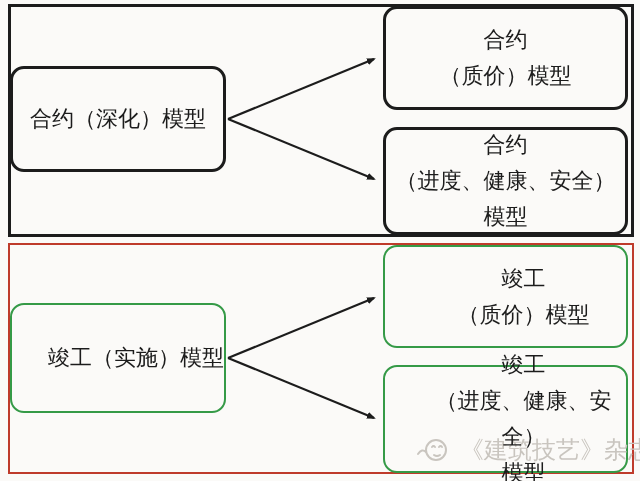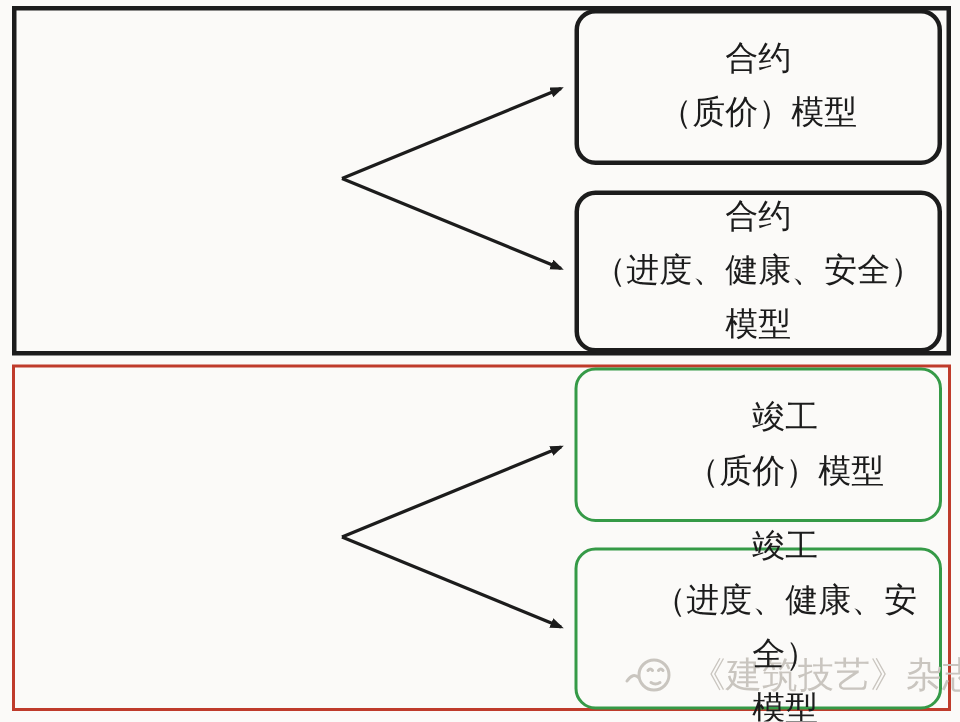--- a/index.html
+++ b/index.html
@@ -71,32 +71,38 @@
       </marker>
     </defs>
     <g stroke="#1c1c1c" stroke-width="2.2" fill="none">
       <line x1="228" y1="119" x2="374" y2="59" marker-end="url(#ah)"></line>
       <line x1="228" y1="119" x2="374" y2="179" marker-end="url(#ah)"></line>
       <line x1="228" y1="358" x2="374" y2="298" marker-end="url(#ah)"></line>
       <line x1="228" y1="358" x2="374" y2="418" marker-end="url(#ah)"></line>
     </g>
   </svg>
 
+  <div class="box src-top">
+    <div class="txt"><span>合约（深化）</span><b>模型</b></div>
+  </div>
 
   <div class="box tgt-top-1">
     <div class="txt"><span>合约</span></div>
     <div class="txt"><span>（质价）</span><b>模型</b></div>
   </div>
 
   <div class="box tgt-top-2">
     <div class="txt"><span>合约</span></div>
     <div class="txt"><span>（进度、健康、安全）</span></div>
     <div class="txt"><b>模型</b></div>
   </div>
 
+  <div class="box green src-bot">
+    <div class="txt"><span>竣工（实施）</span><b>模型</b></div>
+  </div>
 
   <div class="box green tgt-bot-1">
     <div class="txt"><span>竣工</span></div>
     <div class="txt"><span>（质价）</span><b>模型</b></div>
   </div>
 
   <div class="box green tgt-bot-2">
     <div class="txt"><span>竣工</span></div>
     <div class="txt"><span>（进度、健康、安全）</span></div>
     <div class="txt"><b>模型</b></div>

